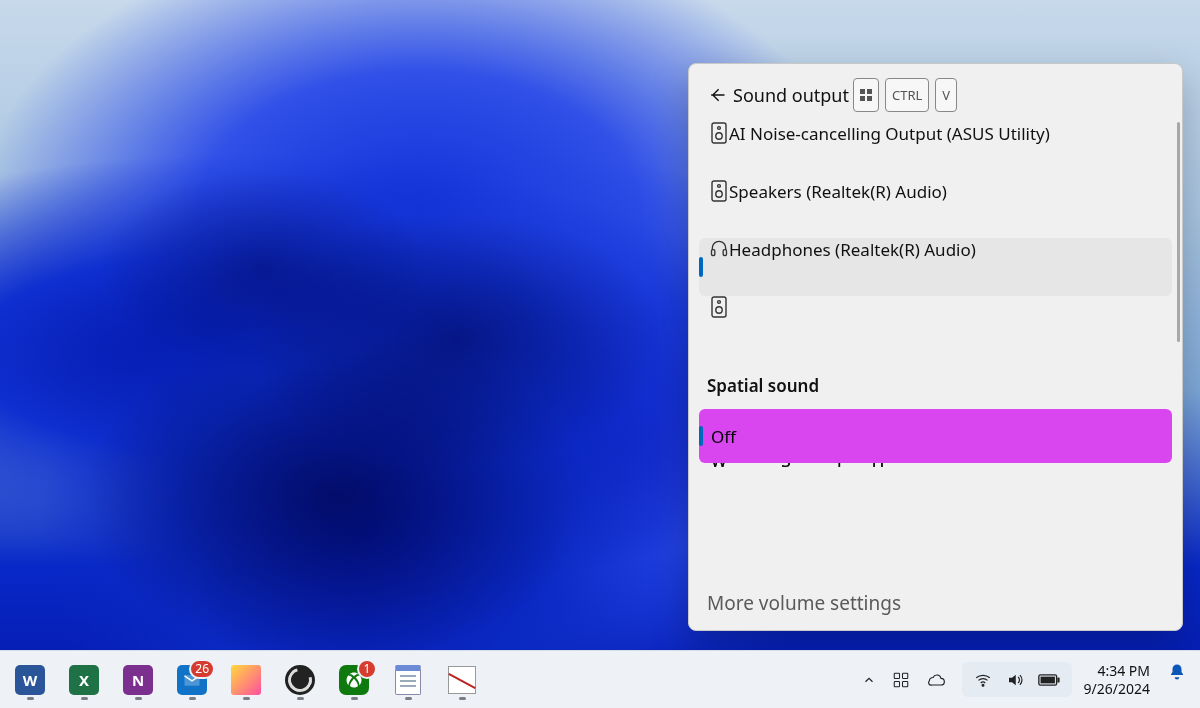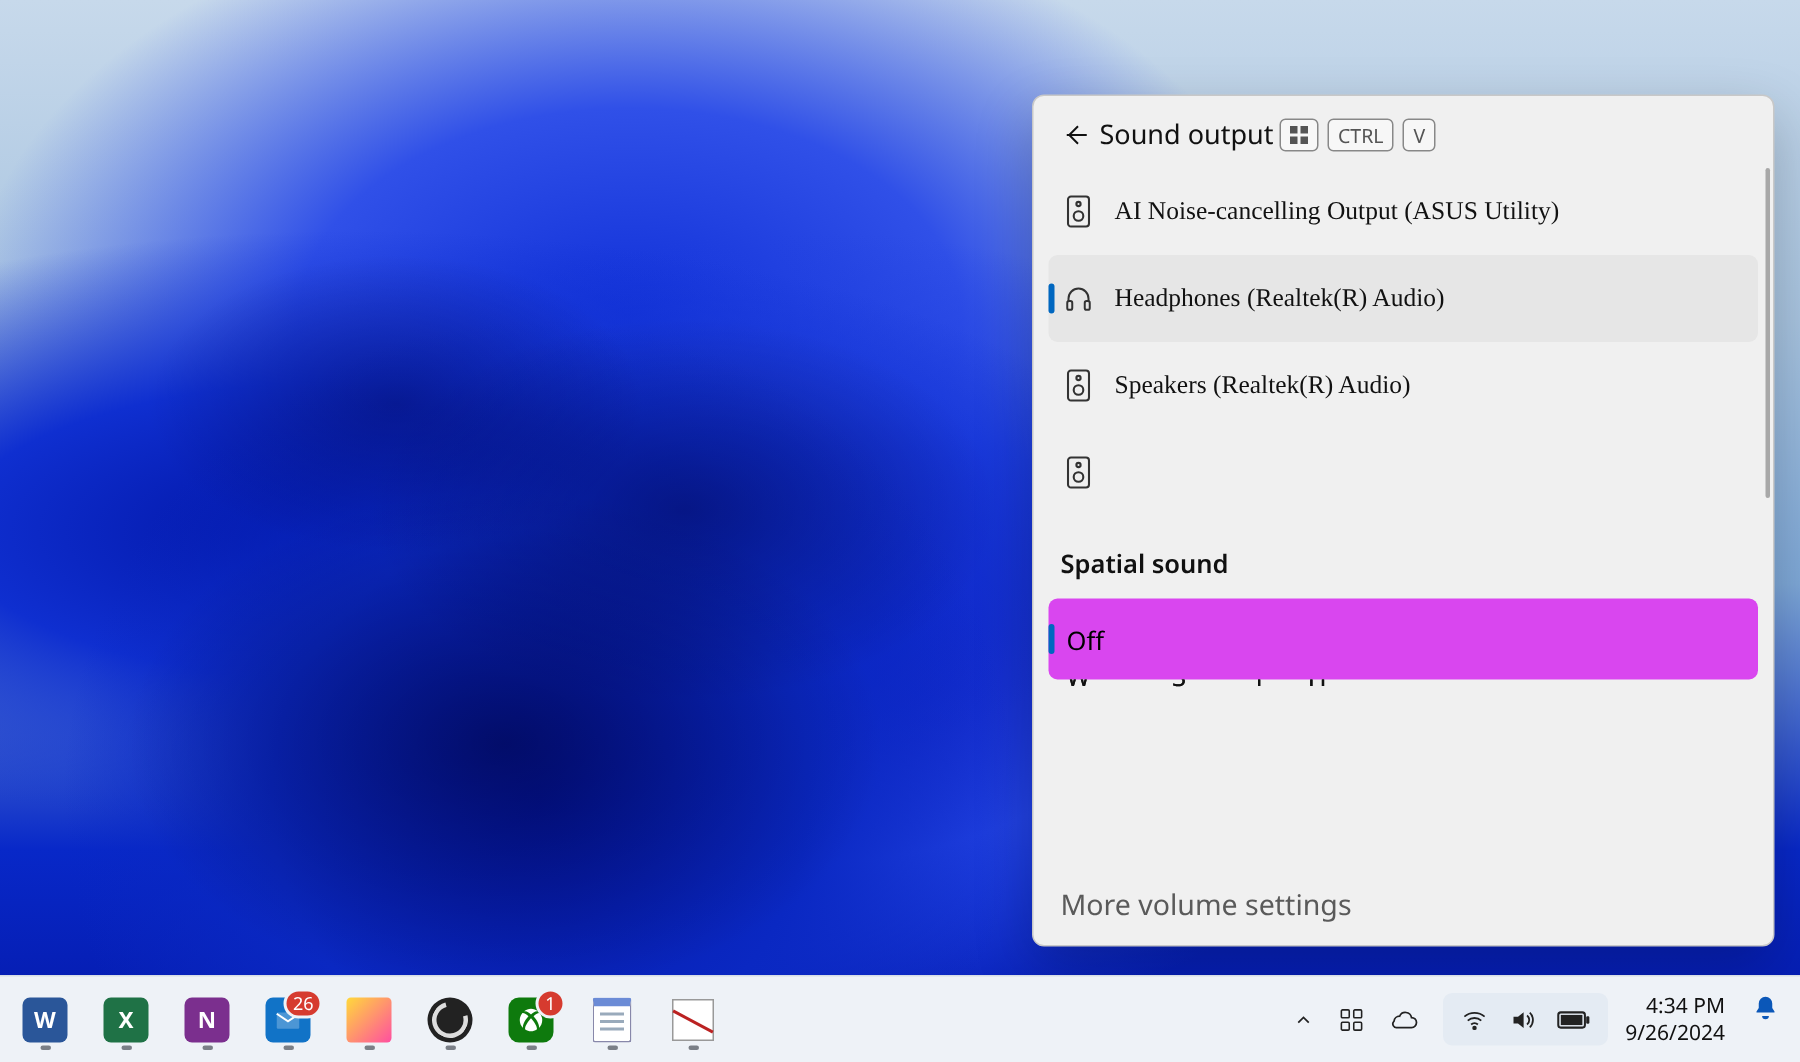--- a/index.html
+++ b/index.html
@@ -35,33 +35,33 @@
     box-shadow: 0 14px 38px rgba(0,0,0,.22);
     display: flex; flex-direction: column;
     overflow: hidden;
   }
   .fly-head {
     display: flex; align-items: center; gap: 4px;
     padding: 14px 16px 10px 16px;
     font-size: 18px; color:#111;
   }
   .back-btn { width:24px; height:24px; display:flex; align-items:center; justify-content:center; cursor:pointer; }
-  .key { display:inline-flex; align-items:center; justify-content:center; height:22px; padding:0 6px; border:1px solid #888; border-radius:4px; font-size:13px; color:#555; background:#f7f7f7; }
+  .key { display:inline-flex; align-items:center; justify-content:center; height:34px; padding:0 6px; border:1px solid #888; border-radius:4px; font-size:13px; color:#555; background:#f7f7f7; }
   .key.win::before { content:""; width:12px; height:12px; background:
       linear-gradient(#555,#555) left top/5px 5px no-repeat,
       linear-gradient(#555,#555) right top/5px 5px no-repeat,
       linear-gradient(#555,#555) left bottom/5px 5px no-repeat,
       linear-gradient(#555,#555) right bottom/5px 5px no-repeat; }
   .fly-body { position:relative; flex:1; overflow:hidden; padding: 0 10px 0 10px; }
   .section-title { font-weight:600; font-size:17px; color:#111; padding: 6px 8px 12px 8px; }
   .dev-list { display:flex; flex-direction:column; gap:0; }
   .dev-item {
-    display:flex; align-items:center; gap:14px;
+    display:flex; 
     height:58px; padding: 0 8px 0 10px; border-radius:6px;
-    font-size:17px; color:#111; cursor:pointer; position:relative;font-family:Liberation Serif, serif;
+    font-size:17px; color:#111; cursor:pointer; position:relative;
   }
   .dev-item.selected { background:#e6e6e6; }
   .dev-item.selected::before {
     content:""; position:absolute; left:0; top:50%; transform:translateY(-50%);
     width:3.5px; height:20px; background:#0067c0; border-radius:3px;
   }
   .dev-icon { width:20px; color:#333; display:flex; justify-content:center; }
   .spatial-list { display:flex; flex-direction:column; }
   .sp-item { height:54px; display:flex; align-items:center; padding:0 12px; border-radius:6px; font-size:17px; cursor:pointer; position:relative; }
   .sp-item.selected { background:#d946ef; }
@@ -131,40 +131,40 @@
         <span class="dev-icon">
           <svg width="16" height="22" viewBox="0 0 16 22" fill="none" stroke="#333" stroke-width="1.4">
               <rect x="1" y="1" width="14" height="20" rx="2"></rect>
               <circle cx="8" cy="6" r="1.4"></circle>
               <circle cx="8" cy="14" r="3.2"></circle>
             </svg>
         </span>
         <span>AI Noise-cancelling Output (ASUS Utility)</span>
       </div>
 
+      <div class="dev-item">
+        <span class="dev-icon">
+          <svg width="16" height="22" viewBox="0 0 16 22" fill="none" stroke="#333" stroke-width="1.4">
+              <rect x="1" y="1" width="14" height="20" rx="2"></rect>
+              <circle cx="8" cy="6" r="1.4"></circle>
+              <circle cx="8" cy="14" r="3.2"></circle>
+            </svg>
+        </span>
+        <span>Speakers (Realtek(R) Audio)</span>
+      </div>
+
       <div class="dev-item selected">
         <span class="dev-icon">
           <svg width="20" height="20" viewBox="0 0 24 24" fill="none" stroke="#333" stroke-width="1.6">
               <path d="M4 14v-2a8 8 0 0 1 16 0v2"></path>
               <rect x="3" y="14" width="4" height="7" rx="1.5"></rect>
               <rect x="17" y="14" width="4" height="7" rx="1.5"></rect>
             </svg>
         </span>
         <span>Headphones (Realtek(R) Audio)</span>
-      </div>
-
-      <div class="dev-item">
-        <span class="dev-icon">
-          <svg width="16" height="22" viewBox="0 0 16 22" fill="none" stroke="#333" stroke-width="1.4">
-              <rect x="1" y="1" width="14" height="20" rx="2"></rect>
-              <circle cx="8" cy="6" r="1.4"></circle>
-              <circle cx="8" cy="14" r="3.2"></circle>
-            </svg>
-        </span>
-        <span>Speakers (Realtek(R) Audio)</span>
       </div>
 
       <div class="dev-item">
         <span class="dev-icon">
           <svg width="16" height="22" viewBox="0 0 16 22" fill="none" stroke="#333" stroke-width="1.4">
               <rect x="1" y="1" width="14" height="20" rx="2"></rect>
               <circle cx="8" cy="6" r="1.4"></circle>
               <circle cx="8" cy="14" r="3.2"></circle>
             </svg>
         </span>

